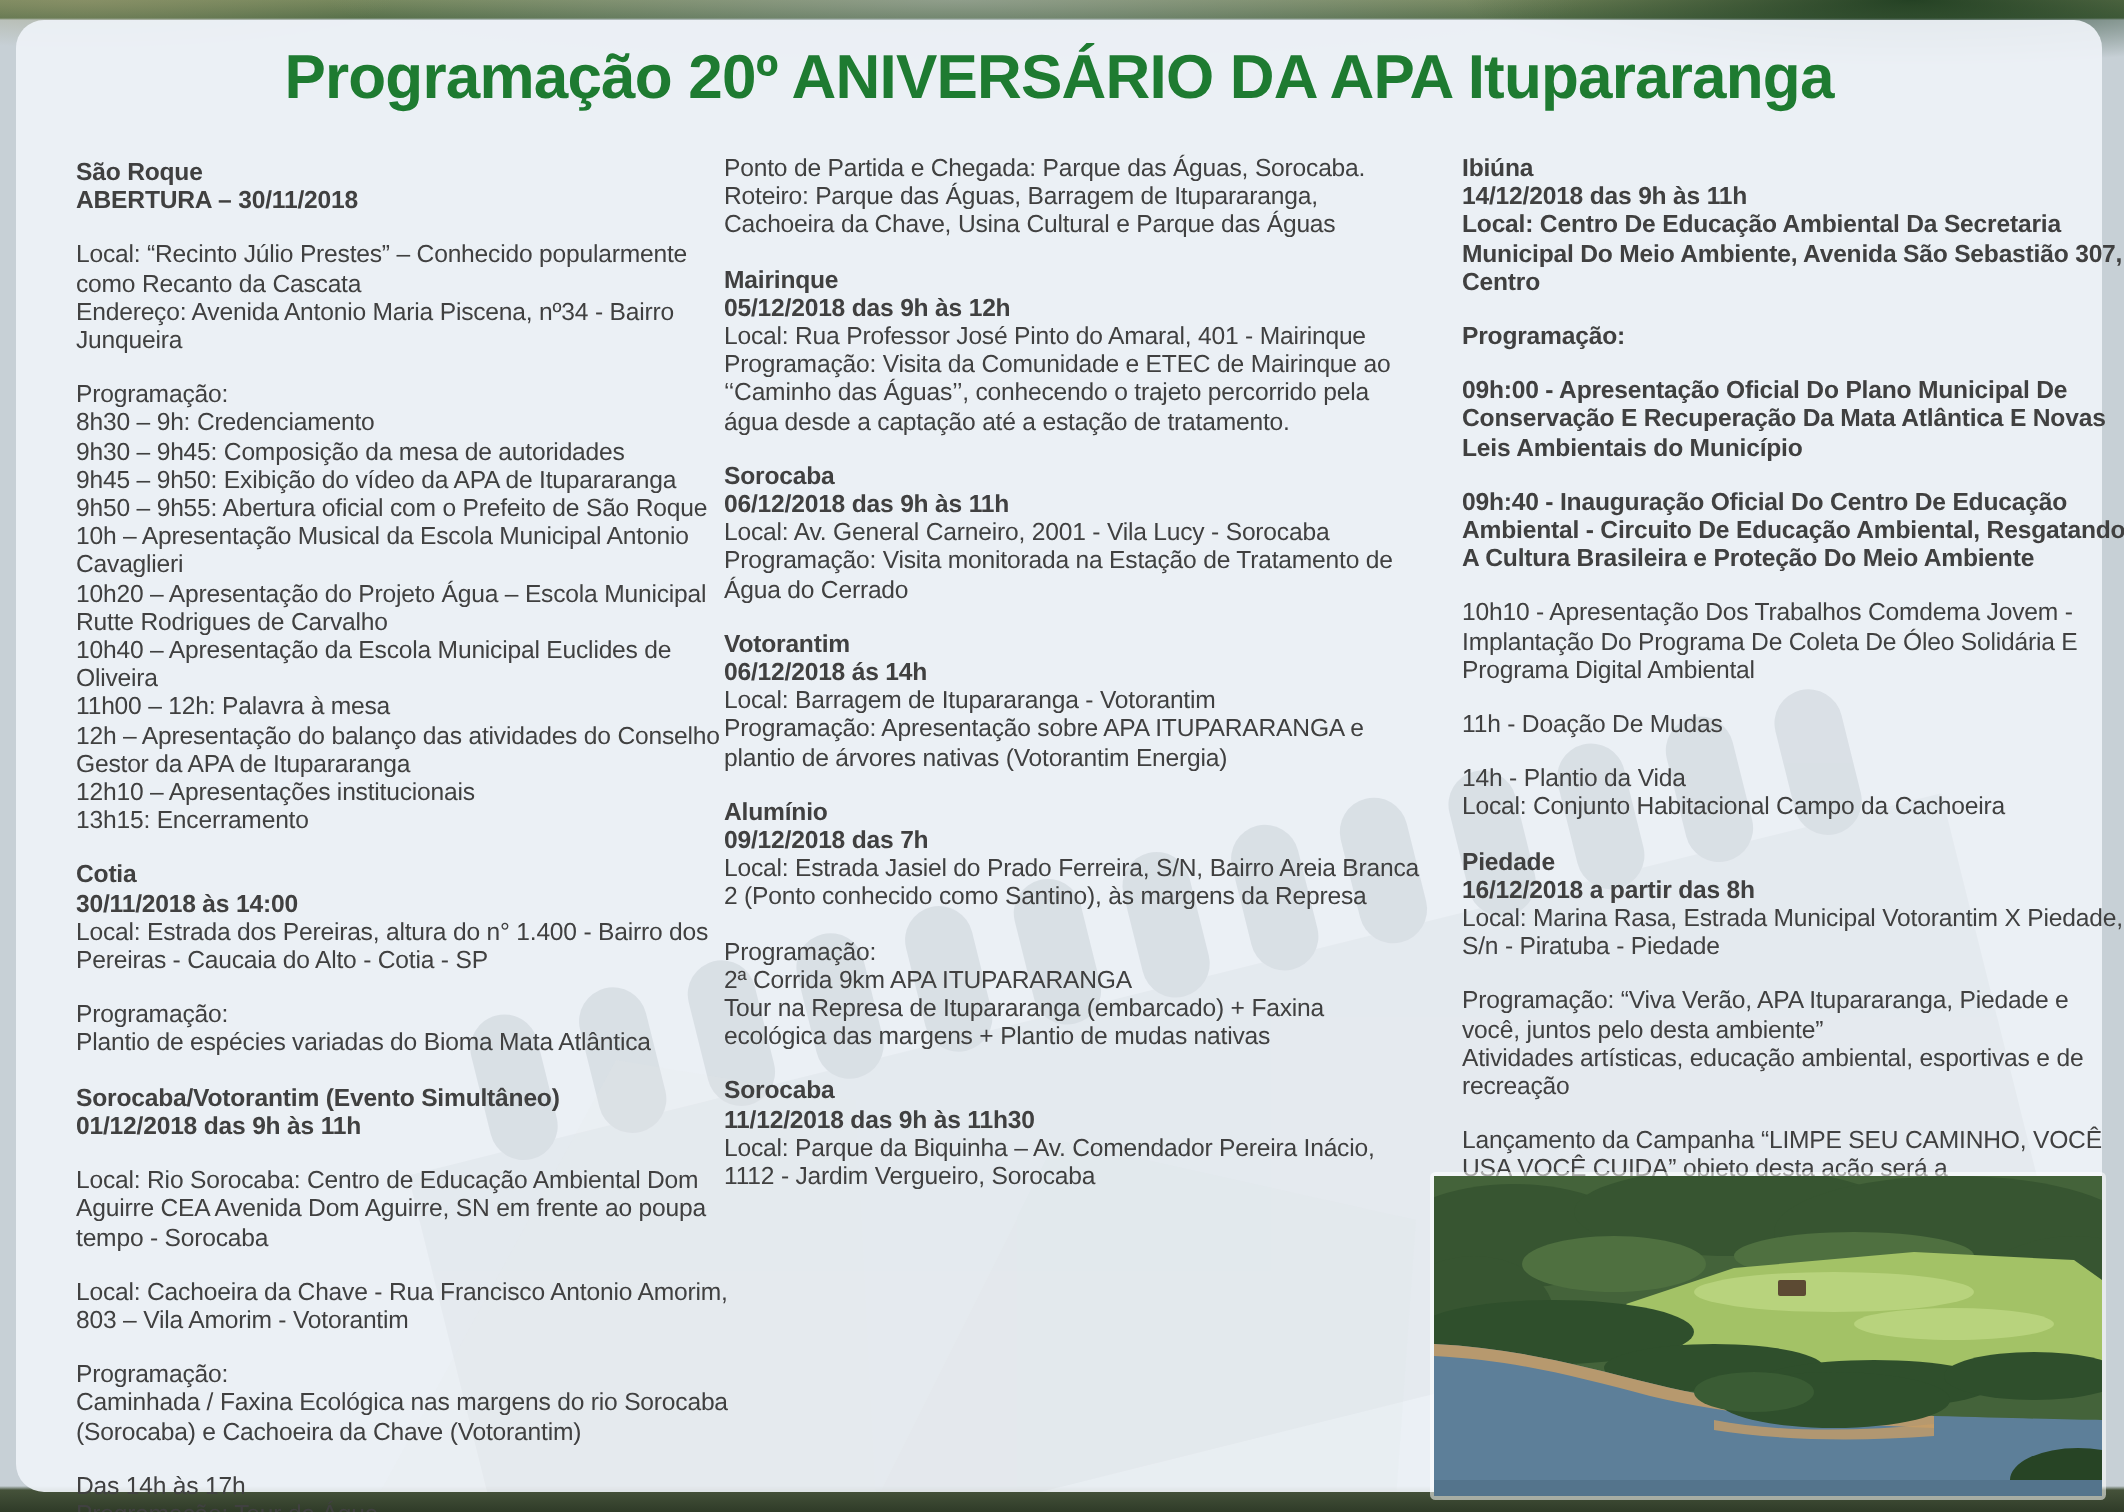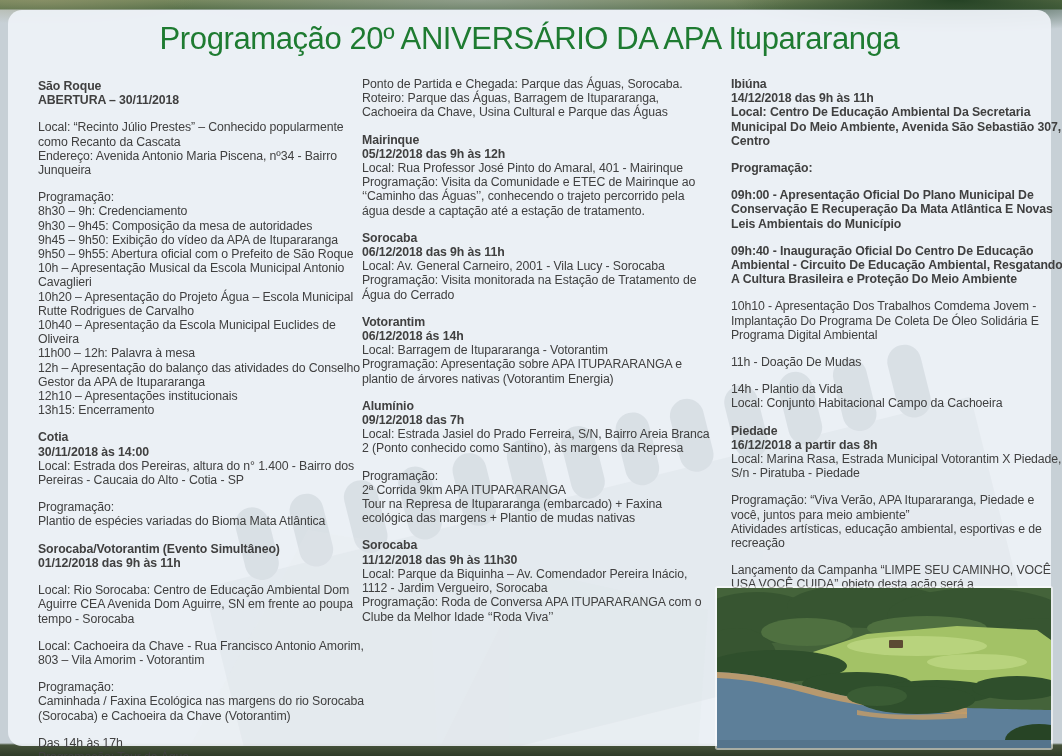--- a/index.html
+++ b/index.html
@@ -16,21 +16,21 @@
       radial-gradient(420px 40px at 45% 0,rgba(170,180,185,.5),rgba(170,180,185,0) 75%);
   }
   .panel{
     position:absolute;left:8px;top:10px;width:1043px;height:736px;
     background:rgba(237,241,246,0.94);
     border-radius:14px;
   }
   .watermark{position:absolute;left:0;top:0;pointer-events:none;}
   .title{
     position:absolute;left:0;top:11px;width:100%;text-align:center;
-    font-size:31px;font-weight:400;color:#1e7b31;letter-spacing:-0.4px;
+    font-size:31px;font-weight:700;color:#1e7b31;letter-spacing:-0.4px;
     white-space:nowrap;
   }
   .col{position:absolute;font-size:12.3px;line-height:14.2px;letter-spacing:-0.1px;}
   .col-1{left:30px;top:69px;width:330px;}
   .col-2{left:354px;top:67px;width:352px;}
   .col-3{left:723px;top:67px;width:332px;}
   .block{margin:0 0 13px 0;}
   .line{min-height:14.2px;}
   .line.bold{font-weight:700;}
   .lake-photo{
@@ -155,21 +155,20 @@
         </div>
         <div class="block">
           <div class="line">Programação:</div>
           <div class="line">2ª Corrida 9km APA ITUPARARANGA</div>
           <div class="line">Tour na Represa de Itupararanga (embarcado) + Faxina ecológica das margens + Plantio de mudas nativas</div>
         </div>
         <div class="block">
           <div class="line bold">Sorocaba</div>
           <div class="line bold">11/12/2018 das 9h às 11h30</div>
           <div class="line">Local: Parque da Biquinha – Av. Comendador Pereira Inácio, 1112 - Jardim Vergueiro, Sorocaba</div>
-          <div class="line">Programação: Roda de Conversa APA ITUPARARANGA com o Clube da Melhor Idade ‘‘Roda Viva’’</div>
         </div>
       </div>
     <div class="col col-3">
         <div class="block">
           <div class="line bold">Ibiúna</div>
           <div class="line bold">14/12/2018 das 9h às 11h</div>
           <div class="line bold">Local: Centro De Educação Ambiental Da Secretaria Municipal Do Meio Ambiente, Avenida São Sebastião 307, Centro</div>
         </div>
         <div class="block">
           <div class="line bold">Programação:</div>
@@ -189,21 +188,21 @@
         <div class="block">
           <div class="line">14h - Plantio da Vida</div>
           <div class="line">Local: Conjunto Habitacional Campo da Cachoeira</div>
         </div>
         <div class="block">
           <div class="line bold">Piedade</div>
           <div class="line bold">16/12/2018 a partir das 8h</div>
           <div class="line">Local: Marina Rasa, Estrada Municipal Votorantim X Piedade, S/n - Piratuba - Piedade</div>
         </div>
         <div class="block">
-          <div class="line">Programação: “Viva Verão, APA Itupararanga, Piedade e você, juntos para meio ambiente”</div>
+          <div class="line">Programação: “Viva Verão, APA Itupararanga, Piedade e você, juntos pelo desta ambiente”</div>
           <div class="line">Atividades artísticas, educação ambiental, esportivas e de recreação</div>
         </div>
         <div class="block">
           <div class="line">Lançamento da Campanha “LIMPE SEU CAMINHO, VOCÊ USA VOCÊ CUIDA” objeto desta ação será a conscientização para o descarte adequado de resíduos  na estrada de Itupararanga e a coleta de lixo.</div>
         </div>
         <div class="block">
           <div class="line">Realização: Prefeitura de Piedade, Clube do Remo, Itupararanga Vikings e Marina Rasa</div>
         </div>
       </div>
   </div>

